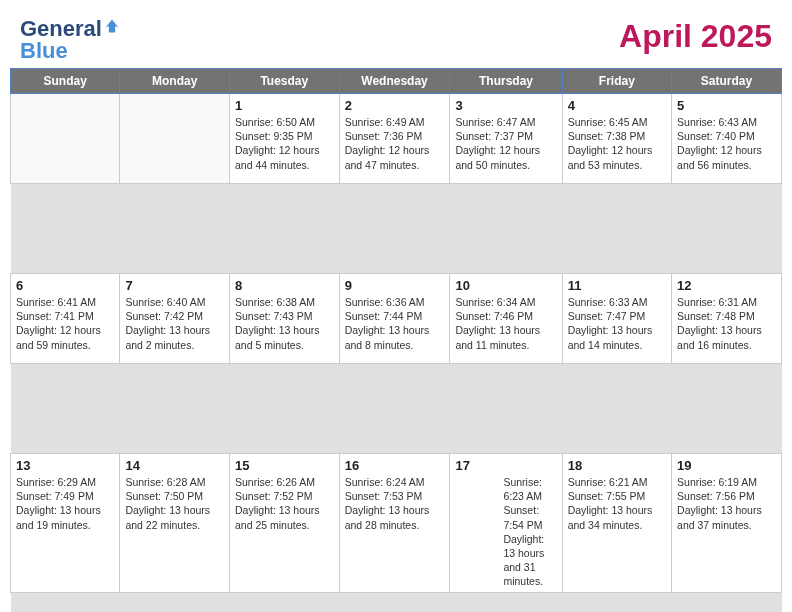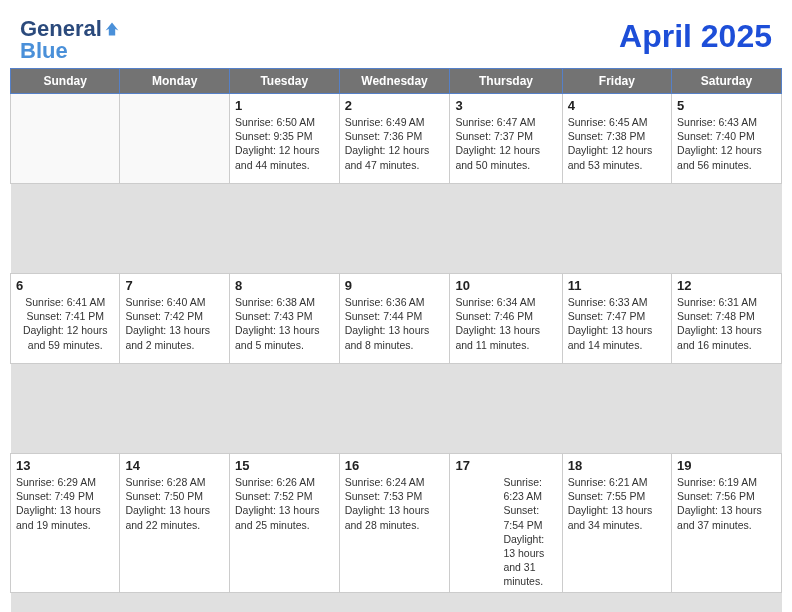--- a/index.html
+++ b/index.html
@@ -33,29 +33,29 @@
       color: #4a90d9;
       line-height: 1;
     }
     .logo-icon {
       width: 16px;
       height: 16px;
       margin-left: 2px;
     }
     .logo-line {
       display: flex;
-      align-items: center;
+      align-items: flex-start;
     }
     .title-block {
       text-align: right;
     }
     .title-month {
       font-size: 32px;
       font-weight: bold;
-      color: #1d4ed8;
+      color: #be185d;
     }
     .title-location {
       font-size: 15px;
       color: #555;
     }
     .calendar {
       width: 100%;
       border-collapse: collapse;
       font-size: 11px;
     }
@@ -157,21 +157,21 @@
 Sunset: 7:40 PM
 Daylight: 12 hours and 56 minutes.</div>
         </td>
       </tr>
       <tr>
         <td colspan="7" style="background: rgb(224, 224, 224); padding: 2px; border: none;"></td>
       </tr>
       <tr>
         <td>
           <span class="day-number">6</span>
-          <div class="day-info" style="white-space: pre-line; text-align: center;">Sunrise: 6:41 AM
+          <div class="day-info" style="white-space: pre-line;">Sunrise: 6:41 AM
 Sunset: 7:41 PM
 Daylight: 12 hours and 59 minutes.</div>
         </td>
         <td>
           <span class="day-number">7</span>
           <div class="day-info" style="white-space: pre-line;">Sunrise: 6:40 AM
 Sunset: 7:42 PM
 Daylight: 13 hours and 2 minutes.</div>
         </td>
         <td>

